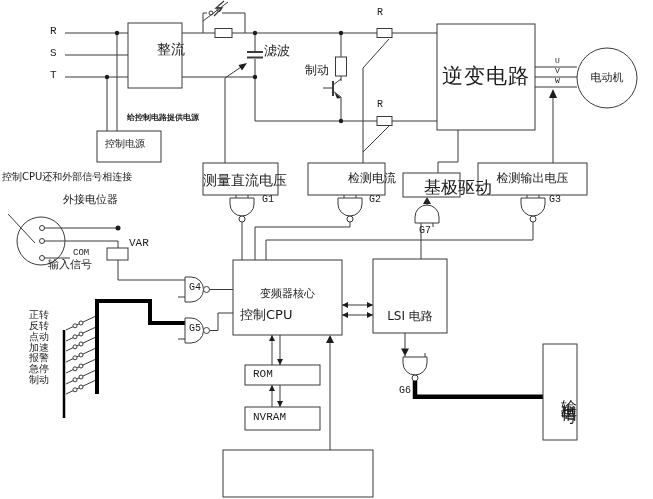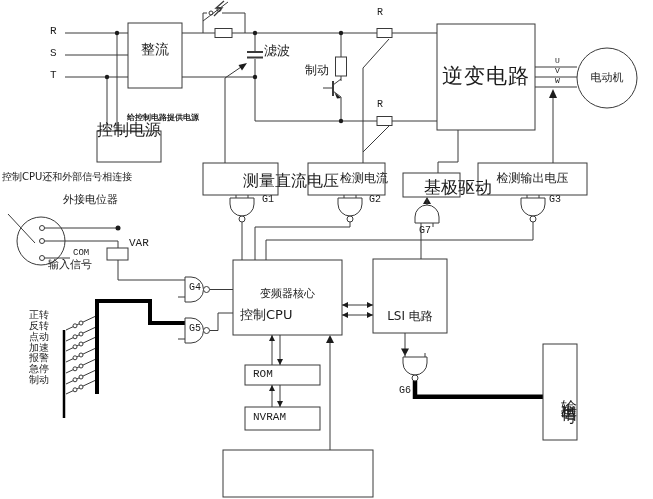--- a/index.html
+++ b/index.html
@@ -187,37 +187,37 @@
       <path d="M403,357 H427 V363 A12,12 0 0 1 403,363 Z"></path>
       <circle cx="415" cy="378" r="3"></circle>
     </g>
   </g>
 </svg>
 
 <div class="lbl mono" style="left:50px;top:26px;font-size:11px;">R</div>
 <div class="lbl mono" style="left:50px;top:48px;font-size:11px;">S</div>
 <div class="lbl mono" style="left:50px;top:70px;font-size:11px;">T</div>
 
-<div class="lbl ctr" style="left:128px;top:42px;width:54px;font-size:14px;">整流</div>
+<div class="lbl ctr" style="left:144px;top:42px;width:54px;font-size:14px;">整流</div>
 <div class="lbl" style="left:264px;top:44px;font-size:13px;">滤波</div>
 <div class="lbl" style="left:305px;top:64px;font-size:12px;">制动</div>
 <div class="lbl ctr" style="left:437px;top:65px;width:98px;font-size:21px;letter-spacing:1px;">逆变电路</div>
 <div class="lbl ctr" style="left:577px;top:72px;width:60px;font-size:11px;">电动机</div>
-<div class="lbl ctr" style="left:97px;top:122px;width:56px;font-size:16px;">控制电源</div>
+<div class="lbl ctr" style="left:97px;top:139px;width:56px;font-size:10px;">控制电源</div>
 <div class="lbl" style="left:127px;top:114px;font-size:8px;font-weight:bold;">给控制电路提供电源</div>
 
 <div class="lbl mono" style="left:377px;top:8px;font-size:10px;">R</div>
 <div class="lbl mono" style="left:377px;top:100px;font-size:10px;">R</div>
 
 <div class="lbl mono" style="left:555px;top:57px;font-size:8px;">U</div>
 <div class="lbl mono" style="left:555px;top:67px;font-size:8px;">V</div>
 <div class="lbl mono" style="left:555px;top:77px;font-size:8px;">W</div>
 
-<div class="lbl ctr" style="left:203px;top:173px;width:65px;font-size:16px;padding-left:40px;">测量直流电压</div>
-<div class="lbl ctr" style="left:316px;top:172px;width:96px;font-size:12px;">检测电流</div>
+<div class="lbl ctr" style="left:203px;top:173px;width:65px;font-size:14px;">测量直流电压</div>
+<div class="lbl ctr" style="left:324px;top:172px;width:96px;font-size:12px;">检测电流</div>
 <div class="lbl ctr" style="left:424px;top:179px;width:45px;font-size:17px;">基极驱动</div>
 <div class="lbl ctr" style="left:478px;top:172px;width:109px;font-size:12px;">检测输出电压</div>
 
 <div class="lbl mono" style="left:262px;top:195px;font-size:10px;">G1</div>
 <div class="lbl mono" style="left:369px;top:195px;font-size:10px;">G2</div>
 <div class="lbl mono" style="left:549px;top:195px;font-size:10px;">G3</div>
 <div class="lbl mono" style="left:419px;top:226px;font-size:10px;">G7</div>
 <div class="lbl mono" style="left:189px;top:283px;font-size:10px;">G4</div>
 <div class="lbl mono" style="left:189px;top:324px;font-size:10px;">G5</div>
 <div class="lbl mono" style="left:399px;top:386px;font-size:10px;">G6</div>

